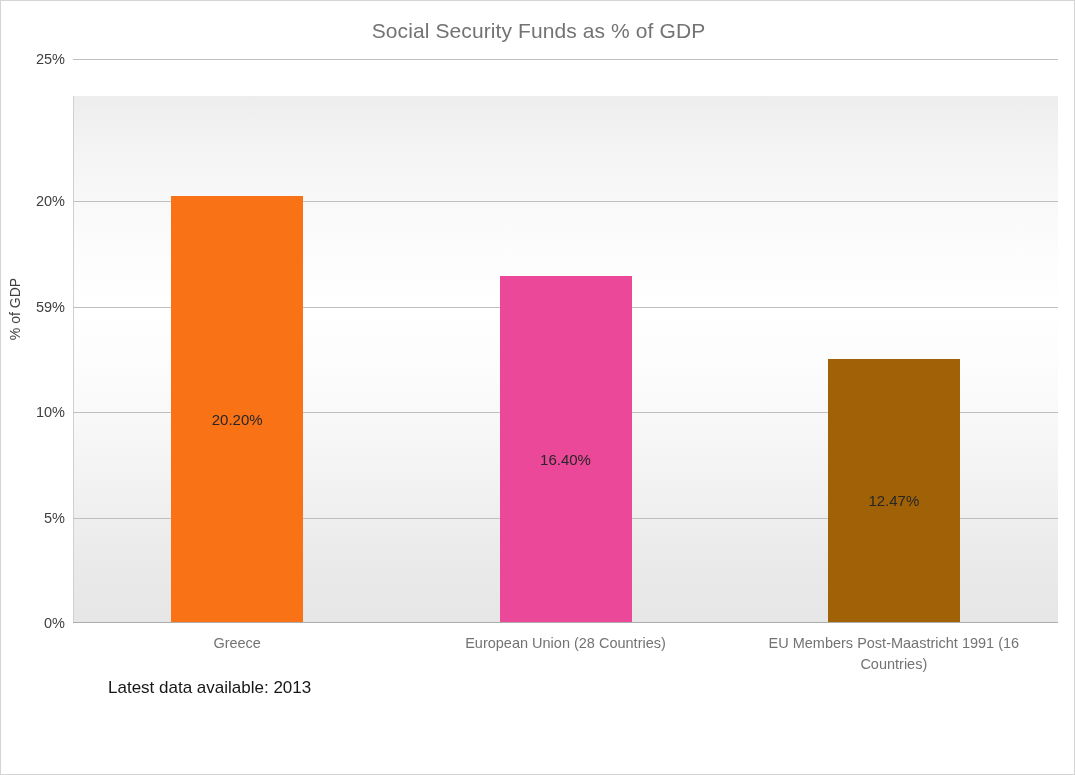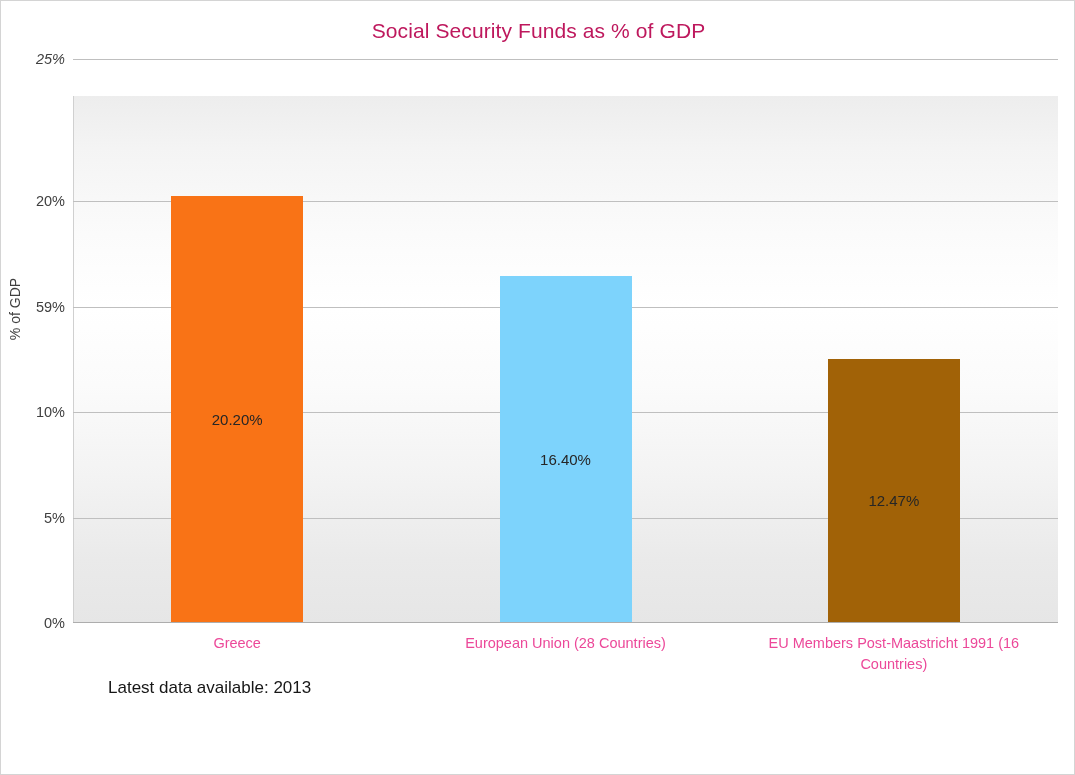--- a/index.html
+++ b/index.html
@@ -21,21 +21,21 @@
   }
 
   
   #chart-title {
     position: absolute;
     left: 0;
     top: 18px;
     width: 1075px;
     text-align: center;
     font-size: 21px;
-    color: #be185d;
+    color: #737373;
     letter-spacing: 0.1px;
     white-space: nowrap;
   }
 
   
   #y-axis-title {
     position: absolute;
     left: -36px;
     top: 300px;
     width: 100px;
@@ -118,21 +118,21 @@
     font-size: 15px;
     color: #262626;
     white-space: nowrap;
   }
 
   
   .cat-label {
     position: absolute;
     top: 632px;
     font-size: 14.5px;
-    color: #ec4899;
+    color: #737373;
     text-align: center;
     line-height: 21px;
   }
 
   
   #footer-notes {
     position: absolute;
     left: 107px;
     top: 673px;
     font-size: 17px;
@@ -154,32 +154,32 @@
     <div id="plot-fill"></div>
     <div id="y-axis-line"></div>
     <div id="gridlines">
         <div class="gridline" style="top: 0px;"></div>
         <div class="gridline" style="top: 142.4px;"></div>
         <div class="gridline" style="top: 247.8px;"></div>
         <div class="gridline" style="top: 353.2px;"></div>
         <div class="gridline" style="top: 458.6px;"></div>
       </div>
     <div id="ytick-labels">
-        <div class="ytl" style="top: 0px; font-style: italic;">25%</div>
+        <div class="ytl" style="top: 0px;">25%</div>
         <div class="ytl" style="top: 142.4px;">20%</div>
         <div class="ytl" style="top: 247.8px;">59%</div>
         <div class="ytl" style="top: 353.2px;">10%</div>
         <div class="ytl" style="top: 458.6px;">5%</div>
         <div class="ytl" style="top: 564px;">0%</div>
       </div>
     <div id="bars">
         <div class="bar" style="left: 98.1667px; width: 132px; height: 425.816px; background: #f97316;">
           <div class="bar-label" style="top: 215.037px;">20.20%</div>
         </div>
-        <div class="bar" style="left: 426.5px; width: 132px; height: 345.712px; background: #7dd3fc;">
+        <div class="bar" style="left: 426.5px; width: 132px; height: 345.712px; background: #ec4899;">
           <div class="bar-label" style="top: 174.585px;">16.40%</div>
         </div>
         <div class="bar" style="left: 754.833px; width: 132px; height: 262.868px; background: #a16207;">
           <div class="bar-label" style="top: 132.748px;">12.47%</div>
         </div>
       </div>
     <div id="axis-baseline"></div>
   </div>
 
   <div id="cat-labels">

